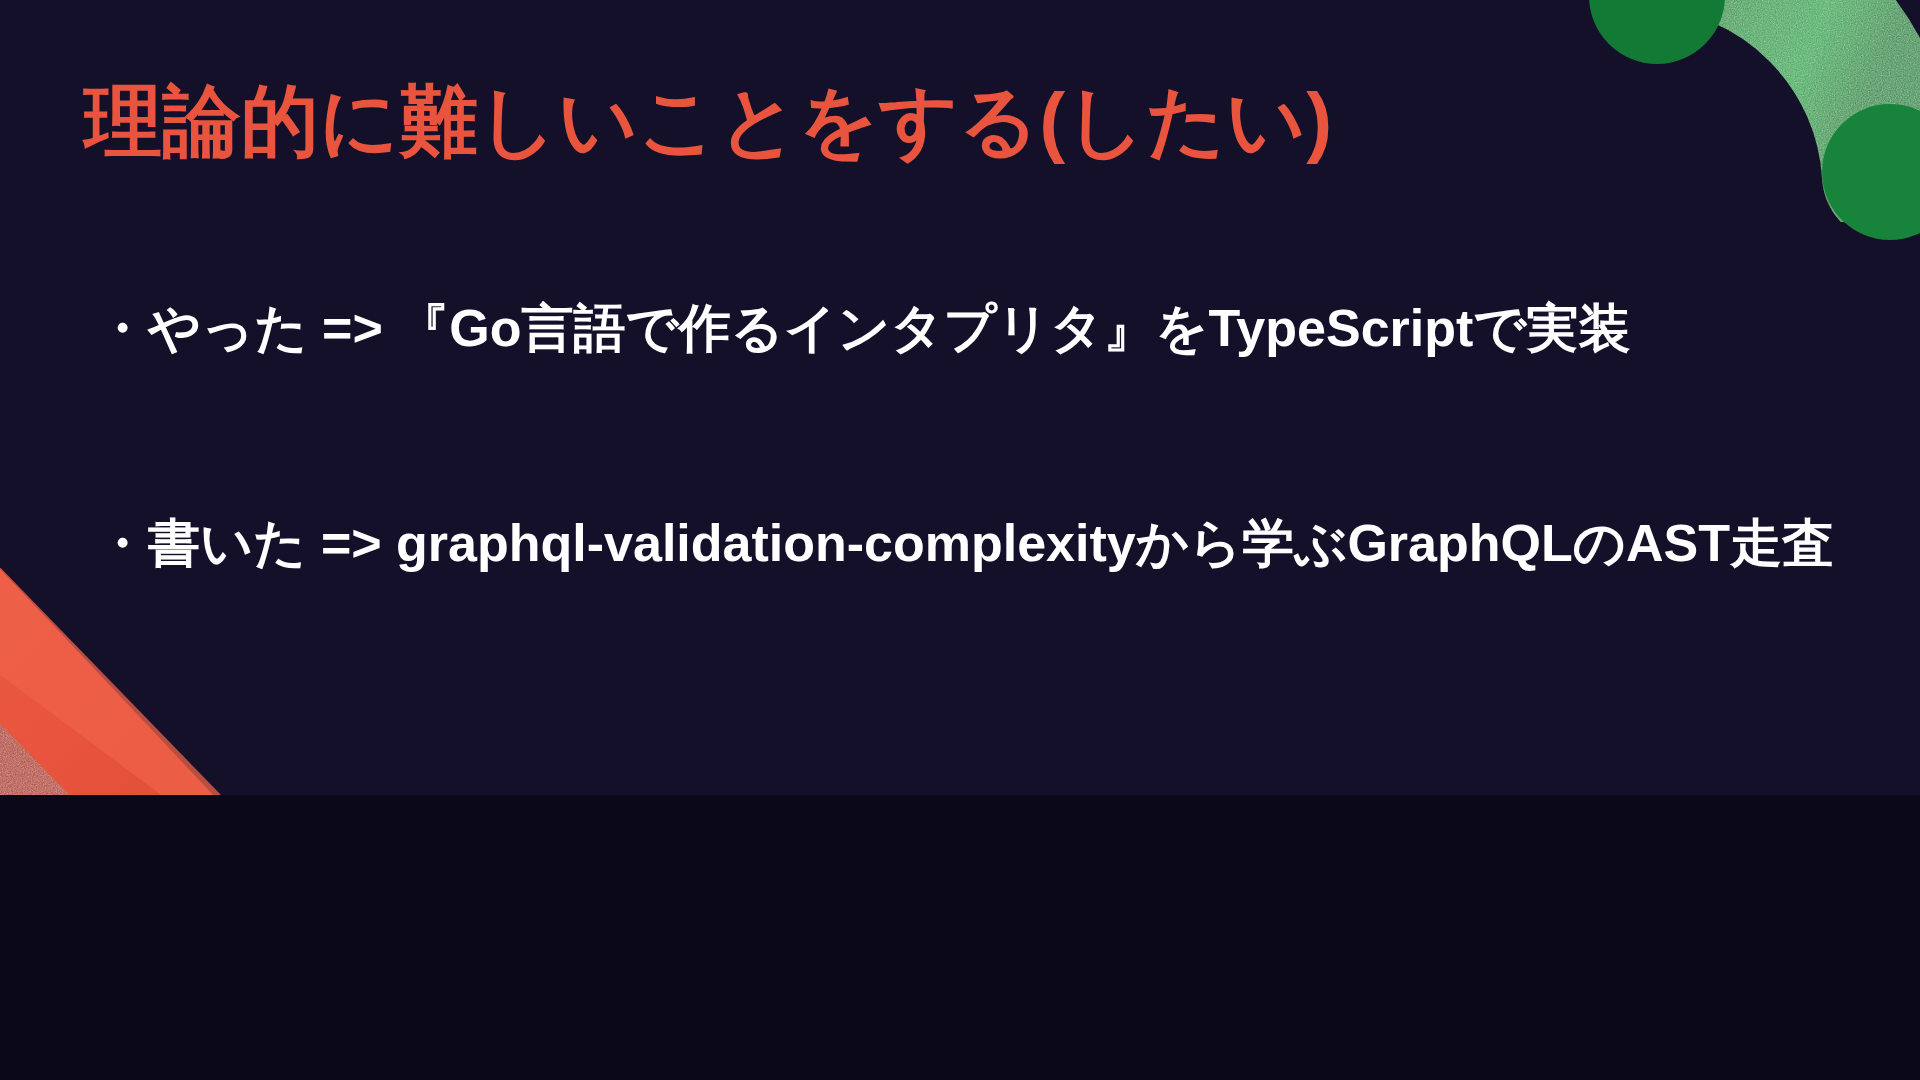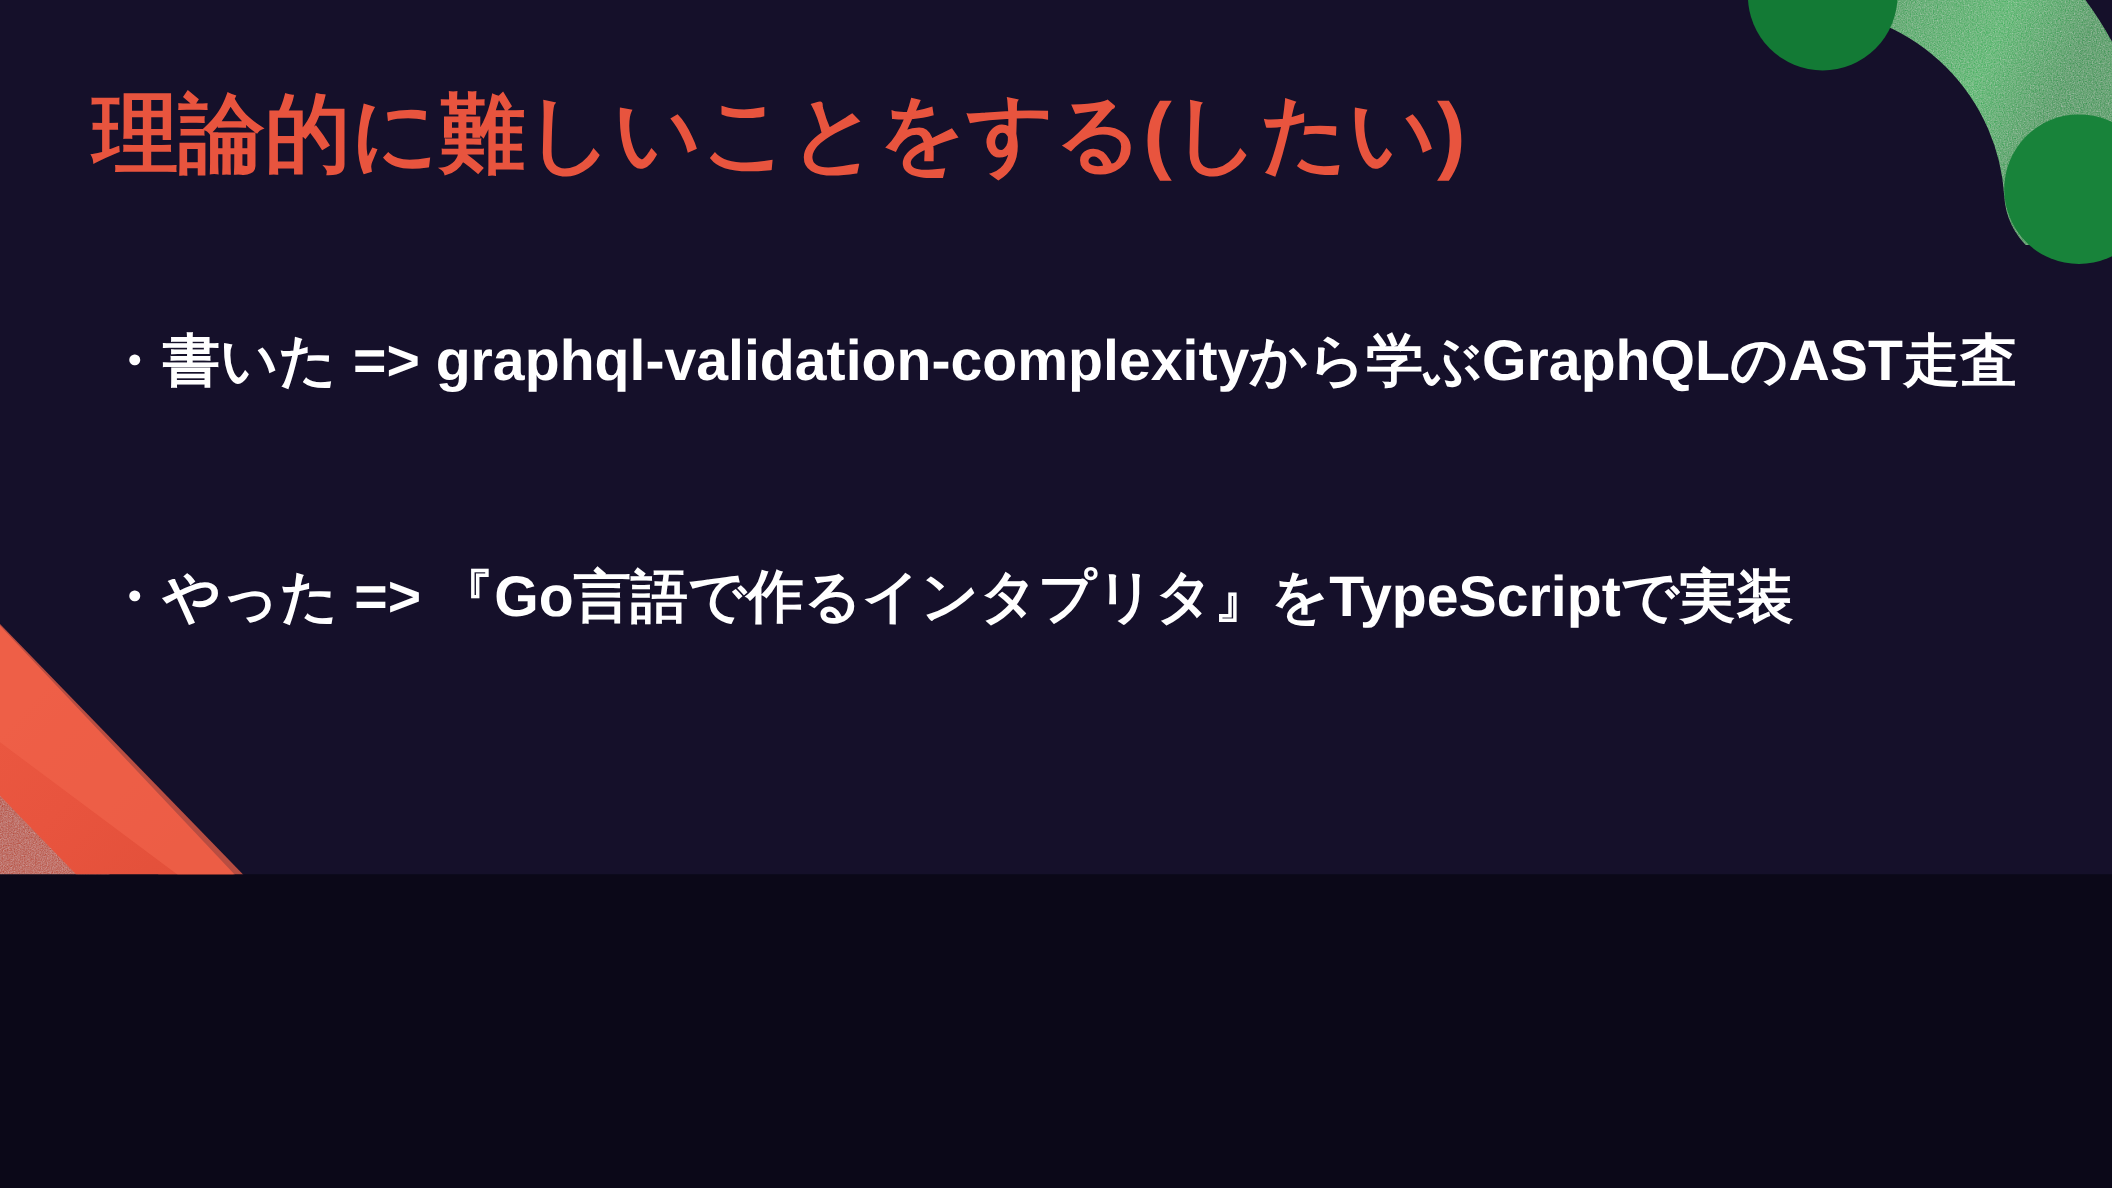--- a/index.html
+++ b/index.html
@@ -153,23 +153,23 @@
 
       </g>
     </svg>
   </div>
 
   <h1 class="title">理論的に難しいことをする(したい)</h1>
 
   <div class="body">
 
 
+    <div class="bullet-row r2">
+      <span class="marker">・</span><span class="btext">やった =&gt; 『Go言語で作るインタプリタ』をTypeScriptで実装</span>
+    </div>
+
     <div class="bullet-row r3">
       <span class="marker">・</span><span class="btext">書いた =&gt; graphql-validation-complexityから学ぶGraphQLのAST走査</span>
-    </div>
-
-    <div class="bullet-row r2">
-      <span class="marker">・</span><span class="btext">やった =&gt; 『Go言語で作るインタプリタ』をTypeScriptで実装</span>
     </div>
 
   </div>
 
 </div>
 
 </body></html>

